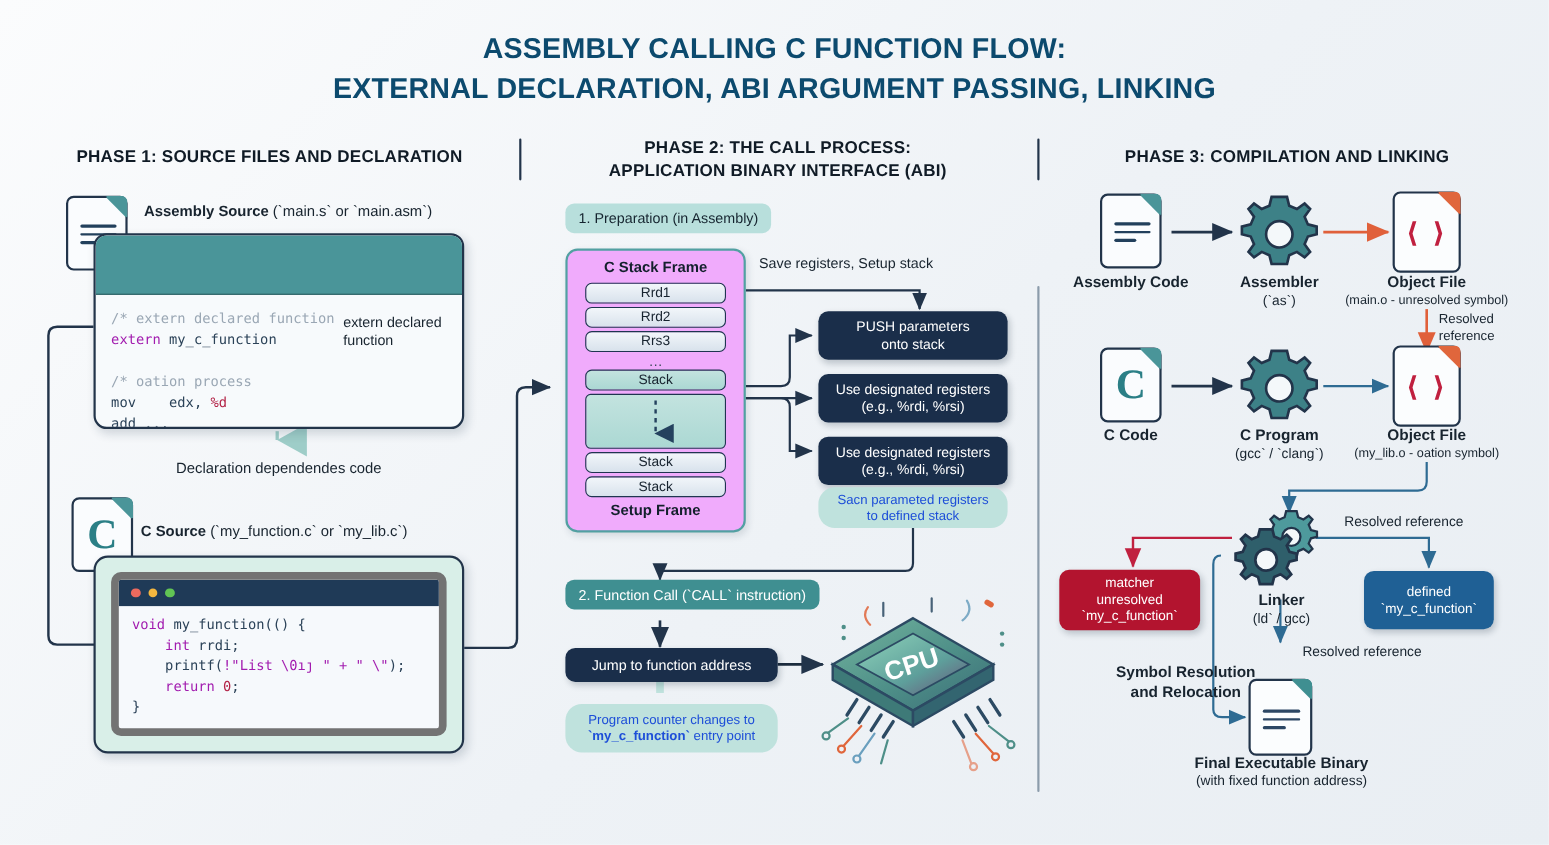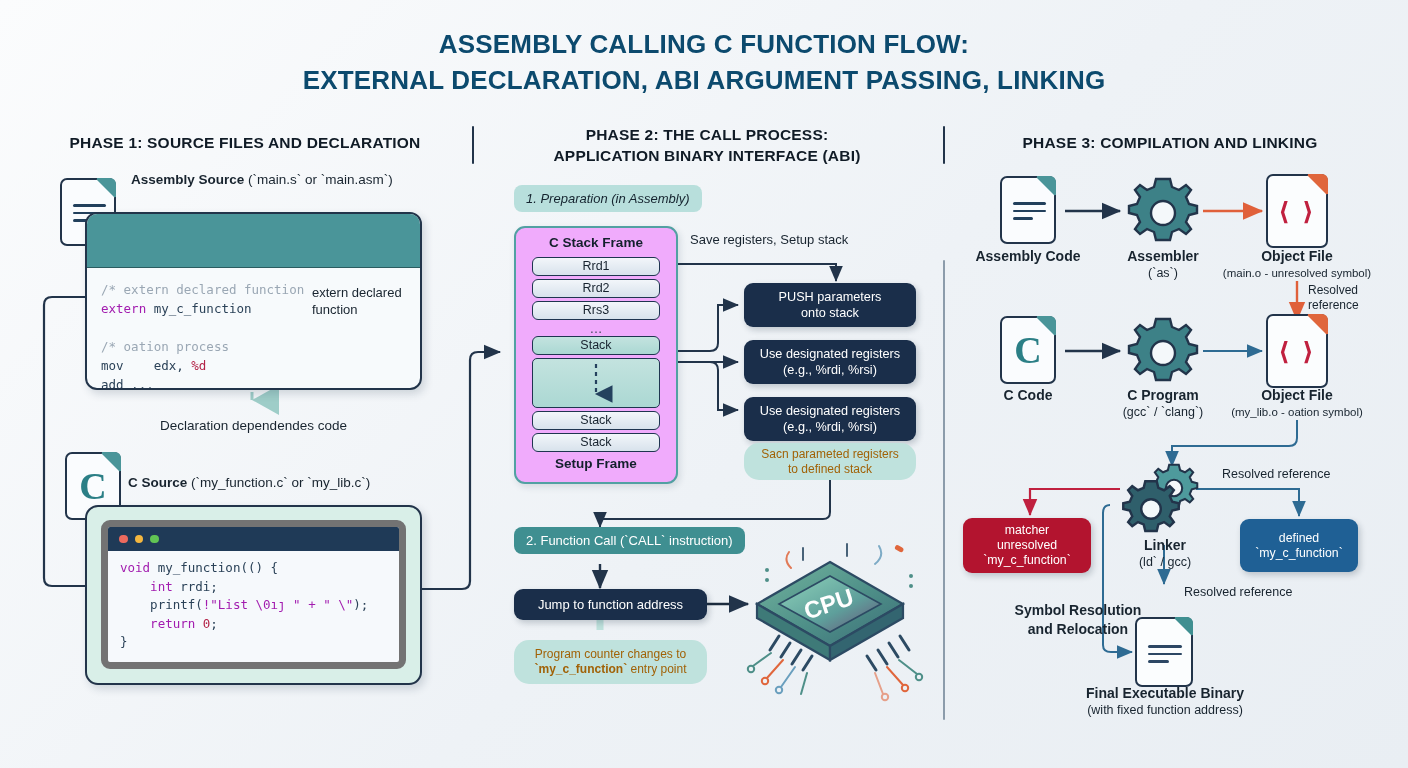--- a/index.html
+++ b/index.html
@@ -110,21 +110,21 @@
   .slot.tall { height: 50px; border-radius: 5px; position: relative; }
   .ellip { text-align: center; font-size: 13px; color: #3a4a5a; line-height: 11px; margin-bottom: 2px; }
 
   .navybox {
     position: absolute; background: #1a2e4a; color: #fff; border-radius: 9px;
     font-size: 12.7px; line-height: 16px; text-align: center;
     display: flex; align-items: center; justify-content: center;
     box-shadow: 2px 3px 6px rgba(20,35,55,.22);
   }
   .mintbox {
-    position: absolute; background: #bfe2dd; color: #a16207; border-radius: 15px;
+    position: absolute; background: #bfe2dd; color: #1d4ed8; border-radius: 15px;
     font-size: 12px; line-height: 15px; text-align: center;
     display: flex; align-items: center; justify-content: center;
   }
 
   
   .cpu-wrap { position: absolute; left: 735px; top: 540px; width: 190px; height: 165px; }
 
   
   .gear { position: absolute; }
   .objfile {
@@ -253,21 +253,21 @@
 
   <div class="file-icon" style="left:60px;top:178px;">
     <div class="fold"></div>
     <div class="lines">
         <i></i>
         <i></i>
         <i></i>
       </div>
   </div>
 
-  <div class="lbl" style="left:131px;top:172px;font-size:13.5px;">
+  <div class="lbl" style="left:131px;top:184px;font-size:13.5px;">
     <b>Assembly Source</b><span> (`main.s` or `main.asm`)</span>
   </div>
 
   <div class="card-asm">
     <div class="bar"></div>
     <div class="code"><span class="cm">/* extern declared function</span>
 <span class="kw">extern</span><span> my_c_function</span>
 
 <span class="cm">/* oation process</span>
 <span>mov    edx, </span><span class="num">%d</span>
@@ -296,21 +296,21 @@
         <span class="dot" style="background:#61c454;"></span>
       </div>
       <div class="code" style="padding:8px 12px;line-height:18.5px;"><span class="kw">void</span> my_function(() {
     <span class="kw">int</span> rrdi;
     printf(<span class="kw">!"List \0ıȷ " + " \"</span>);
     <span class="kw">return</span> <span class="num">0</span>;
 }</div>
     </div>
   </div>
 
-  <div class="pill mint" style="left:514px;top:185px;font-style:italic;">1. Preparation (in Assembly)</div>
+  <div class="pill mint" style="left:514px;top:185px;">1. Preparation (in Assembly)</div>
 
   <div class="stackframe">
     <div class="sf-title">C Stack Frame</div>
     <div style="margin-top:7px;">
       <div class="slot">Rrd1</div>
       <div class="slot">Rrd2</div>
       <div class="slot">Rrs3</div>
       <div class="ellip">…</div>
       <div class="slot mintbg">Stack</div>
       <div class="slot mintbg tall">

